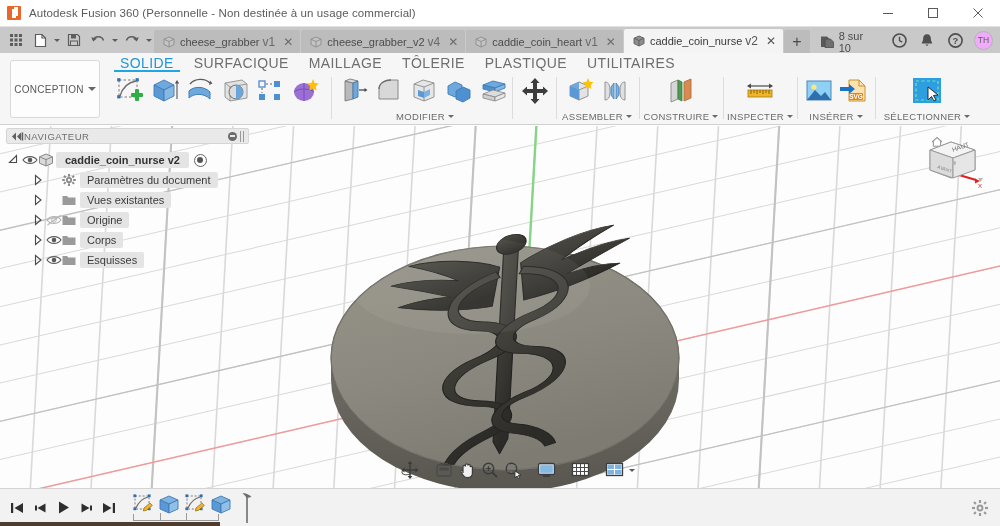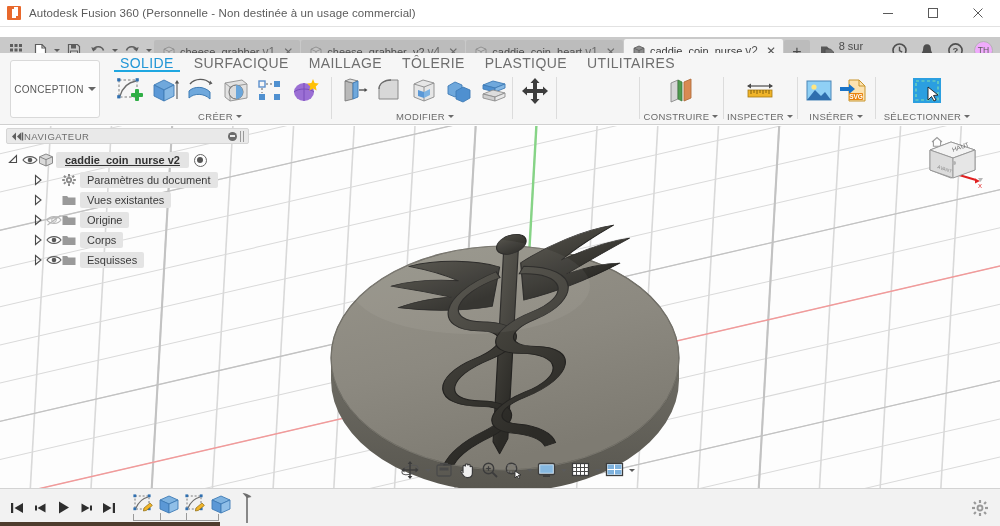--- a/index.html
+++ b/index.html
@@ -31,21 +31,21 @@
   }
   .wbtns{ margin-left:auto; display:flex; height:27px; }
   .wbtn{
     width:45px;height:27px;display:flex;align-items:center;justify-content:center;
     color:#4a4a4a;
   }
   .wbtn svg{ display:block; }
 
   
   .tabstrip{
-    position:absolute; left:0; top:37px; width:1000px; height:26px;
+    position:absolute; left:0; top:27px; width:1000px; height:26px;
     background:#c9c9c9;
     display:flex; align-items:flex-end;
   }
   .qat{ display:flex; align-items:center; height:26px; padding-left:4px; }
   .qbtn{
     width:24px;height:24px; display:flex;align-items:center;justify-content:center;
     color:#5d5d5d;
   }
   .qcaret{ width:10px;height:24px; display:flex;align-items:center;justify-content:center;}
   .qcaret::after{ content:""; border-left:3px solid transparent;border-right:3px solid transparent;
@@ -137,21 +137,21 @@
 
   .btree{ margin-top:6px; }
   .brow{ display:flex; align-items:center; height:20px; }
   .barrow{ width:12px; height:12px; margin-left:2px; flex:0 0 12px;}
   .beye{ width:16px;height:14px; flex:0 0 16px; margin-left:2px;}
   .bfolder{ width:14px;height:12px;flex:0 0 14px; margin-right:4px;}
   .blabel{
     background:#e4e4e4; border-radius:2px; padding:2px 7px; font-size:11px; color:#3a3a3a;
     line-height:12px;
   }
-  .brow.root .blabel{ font-weight:bold; color:#333; padding:2px 9px;text-decoration:underline;}
+  .brow.root .blabel{ font-weight:bold; color:#333; padding:2px 9px;}
   .bradio{
     width:13px;height:13px;border-radius:50%;border:1.4px solid #666;margin-left:5px;
     display:flex;align-items:center;justify-content:center; flex:0 0 13px;
   }
   .bradio::after{content:"";width:6px;height:6px;border-radius:50%;background:#555;}
   .bcube{ width:16px;height:14px; flex:0 0 16px; margin-right:2px;}
 
   
   .comments{
     position:absolute; left:12px; bottom:8px; width:237px; height:18px;
@@ -417,24 +417,20 @@
         </div>
         <div class="ricon">
           <svg width="30" height="28" viewBox="0 0 30 28">
             <ellipse cx="14" cy="15" rx="10" ry="9" fill="#9b6fd4"></ellipse>
             <path d="M4 15 C8 11, 20 11, 24 15" fill="none" stroke="#7a4fbb" stroke-width="1"></path>
             <path d="M14 6 L14 24" stroke="#7a4fbb" stroke-width="1"></path>
             <path d="M23 2 l1.6 4 l4.2 .6 l-3 2.8 l.8 4.2 l-3.6 -2 l-3.6 2 l.8 -4.2 l-3 -2.8 l4.2 -.6 z" fill="#ffc107"></path>
           </svg>
         </div>
       </div>
-      <div class="rlabel">
-        <span>CRÉER</span>
-        <span class="cap"></span>
-      </div>
     </div>
     <div class="rsep" style="left:331px;"></div>
 
     <div class="rgroup" style="left:332px;width:186px;">
       <div class="ritems">
         <div class="ricon">
           <svg width="30" height="28" viewBox="0 0 30 28">
             <path d="M6 4 L14 6 L14 22 L6 24 Z" fill="#b9b9b9" stroke="#7b7b7b" stroke-width=".9"></path>
             <path d="M6 4 L11 2 L19 4 L14 6 Z" fill="#dcdcdc" stroke="#7b7b7b" stroke-width=".9"></path>
             <path d="M14 6 L19 4 L19 20 L14 22 Z" fill="#6fa8dc" stroke="#3f7cb5" stroke-width=".9"></path>
@@ -492,20 +488,45 @@
               <path d="M1 14 l5 -4.5 v9 z"></path>
                 <path d="M27 14 l-5 -4.5 v9 z"></path>
             </g>
           </svg>
         </div>
       </div>
       <div class="rlabel"></div>
     </div>
     <div class="rsep" style="left:556px;"></div>
 
+    <div class="rgroup" style="left:557px;width:80px;">
+      <div class="ritems" style="justify-content:center;">
+        <div class="ricon">
+          <svg width="30" height="28" viewBox="0 0 30 28">
+            <path d="M5 9 L14 5 L23 9 L23 19 L14 23 L5 19 Z" fill="#e3e3e3" stroke="#8a8a8a" stroke-width=".9"></path>
+            <path d="M5 9 L14 13 L23 9 M14 13 L14 23" fill="none" stroke="#8a8a8a" stroke-width=".9"></path>
+            <path d="M5 9 L14 5 L14 13 Z" fill="#6fa8dc"></path>
+            <path d="M5 9 L5 19 L14 23 L14 13 Z" fill="#5b98d6"></path>
+            <path d="M23 1 l1.5 3.8 l4 .5 l-2.8 2.7 l.7 4 l-3.4 -1.9 l-3.4 1.9 l.7 -4 l-2.8 -2.7 l4 -.5 z" fill="#ffc107"></path>
+          </svg>
+        </div>
+        <div class="ricon">
+          <svg width="28" height="28" viewBox="0 0 28 28">
+            <path d="M4 5 C8 5, 9 9, 9 14 C9 19, 8 23, 4 23 Z" fill="#e0e0e0" stroke="#8a8a8a" stroke-width=".9"></path>
+            <path d="M24 5 C20 5, 19 9, 19 14 C19 19, 20 23, 24 23 Z" fill="#e0e0e0" stroke="#8a8a8a" stroke-width=".9"></path>
+            <path d="M10 10 L13 6 L13 22 L10 18 Z" fill="#7fb3e0" stroke="#3f7cb5" stroke-width=".8"></path>
+            <path d="M15 6 L18 10 L18 18 L15 22 Z" fill="#7fb3e0" stroke="#3f7cb5" stroke-width=".8"></path>
+          </svg>
+        </div>
+      </div>
+      <div class="rlabel">
+        <span>ASSEMBLER</span>
+        <span class="cap"></span>
+      </div>
+    </div>
     <div class="rsep" style="left:639px;"></div>
 
     <div class="rgroup" style="left:640px;width:82px;">
       <div class="ritems" style="justify-content:center;">
         <div class="ricon">
           <svg width="32" height="28" viewBox="0 0 32 28">
             <path d="M6 6 L13 3 L13 22 L6 25 Z" fill="#d6d6d6" stroke="#8a8a8a" stroke-width=".9"></path>
             <path d="M13 3 L17 5 L17 24 L13 22 Z" fill="#4f9b4f" stroke="#3c7a3c" stroke-width=".8"></path>
             <path d="M19 5 L26 2 L26 21 L19 24 Z" fill="#d98a52" stroke="#b06d3c" stroke-width=".9"></path>
           </svg>

